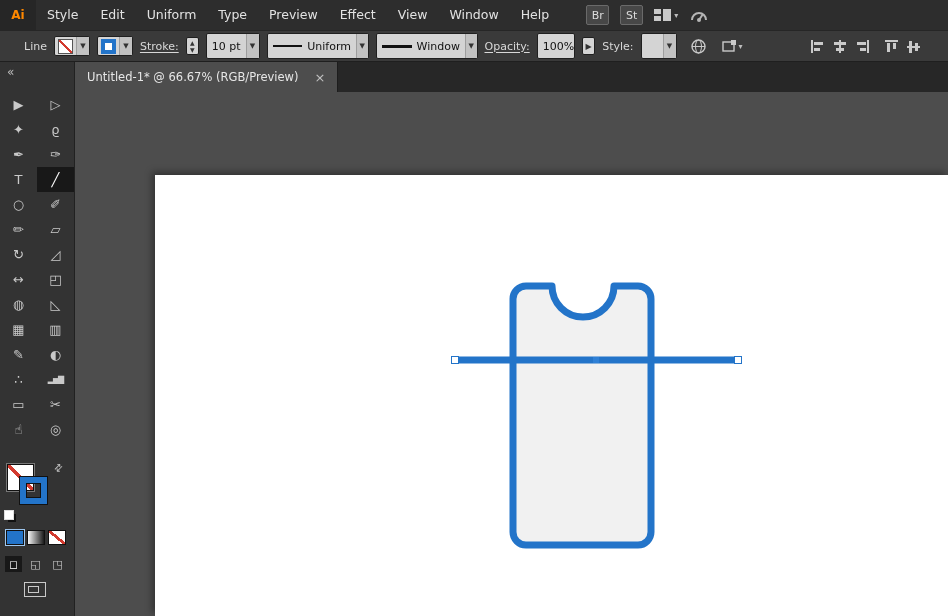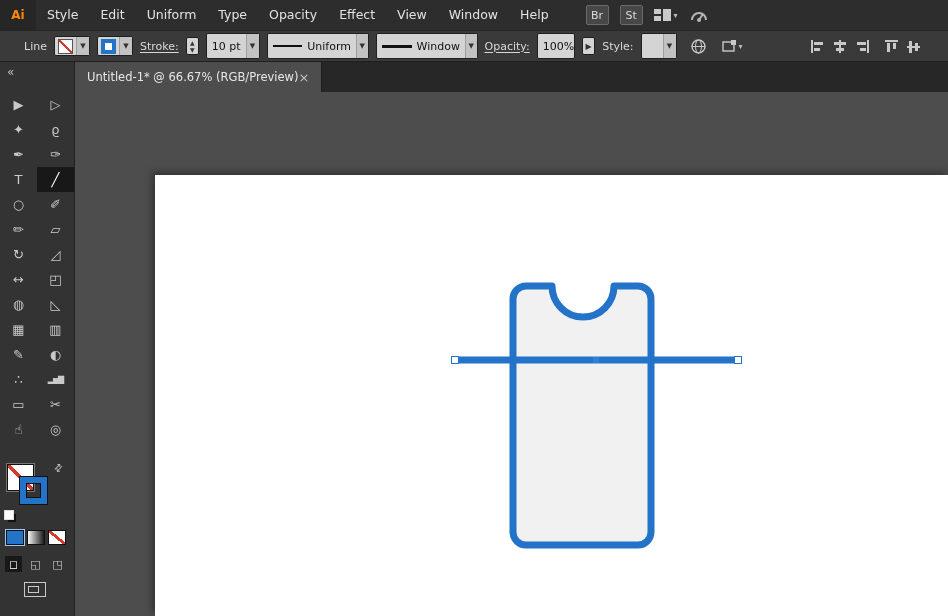--- a/index.html
+++ b/index.html
@@ -74,42 +74,42 @@
   .draw-modes { display:flex; gap:5px; margin:11px 0 0 5px; }
   .draw-mode { width:17px; height:16px; display:grid; place-items:center; color:#c9c9c9; font-size:11px; }
   .draw-mode.active { background:#181818; color:#fff; }
 
   .screen-mode { margin:10px 0 0 24px; width:22px; height:15px; border:1px solid #c9c9c9; position:relative; }
   .screen-mode::after { content:""; position:absolute; left:3px; top:3px; right:6px; bottom:3px; border:1px solid #c9c9c9; }
 
   
   .workarea { flex:1; display:flex; flex-direction:column; min-width:0; }
   .tabbar { height:30px; background:#272727; display:flex; }
-  .tab { height:30px; display:flex; align-items:center; padding:0 12px; background:#4d4d4d;
+  .tab { height:30px; display:flex; align-items:center; gap:16px; padding:0 12px; background:#4d4d4d;
          color:#e6e6e6; font-size:11.5px; border-right:1px solid #1d1d1d; }
   .tab-close { color:#c2c2c2; font-size:13px; cursor:pointer; }
 
   .canvas { flex:1; position:relative; background:#4d4d4d; overflow:hidden; }
   .artboard { position:absolute; left:80px; top:83px; right:0; bottom:0; background:#ffffff;
               box-shadow:-3px -3px 7px rgba(0,0,0,0.35); }
   .artwork { position:absolute; inset:0; }
 </style>
 </head>
 <body>
 
 <div class="app">
 
   <div class="menubar">
     <div class="ai-logo">Ai</div>
     <div class="menus">
       <span class="menu-item">Style</span>
       <span class="menu-item">Edit</span>
       <span class="menu-item">Uniform</span>
       <span class="menu-item">Type</span>
-      <span class="menu-item">Opacity</span>
+      <span class="menu-item">Preview</span>
       <span class="menu-item">Effect</span>
       <span class="menu-item">View</span>
       <span class="menu-item">Window</span>
       <span class="menu-item">Help</span>
     </div>
     <div class="menubar-right">
       <span class="mini-btn">Br</span>
       <span class="mini-btn">St</span>
       <span class="icon-chip">
         <svg width="17" height="12">

